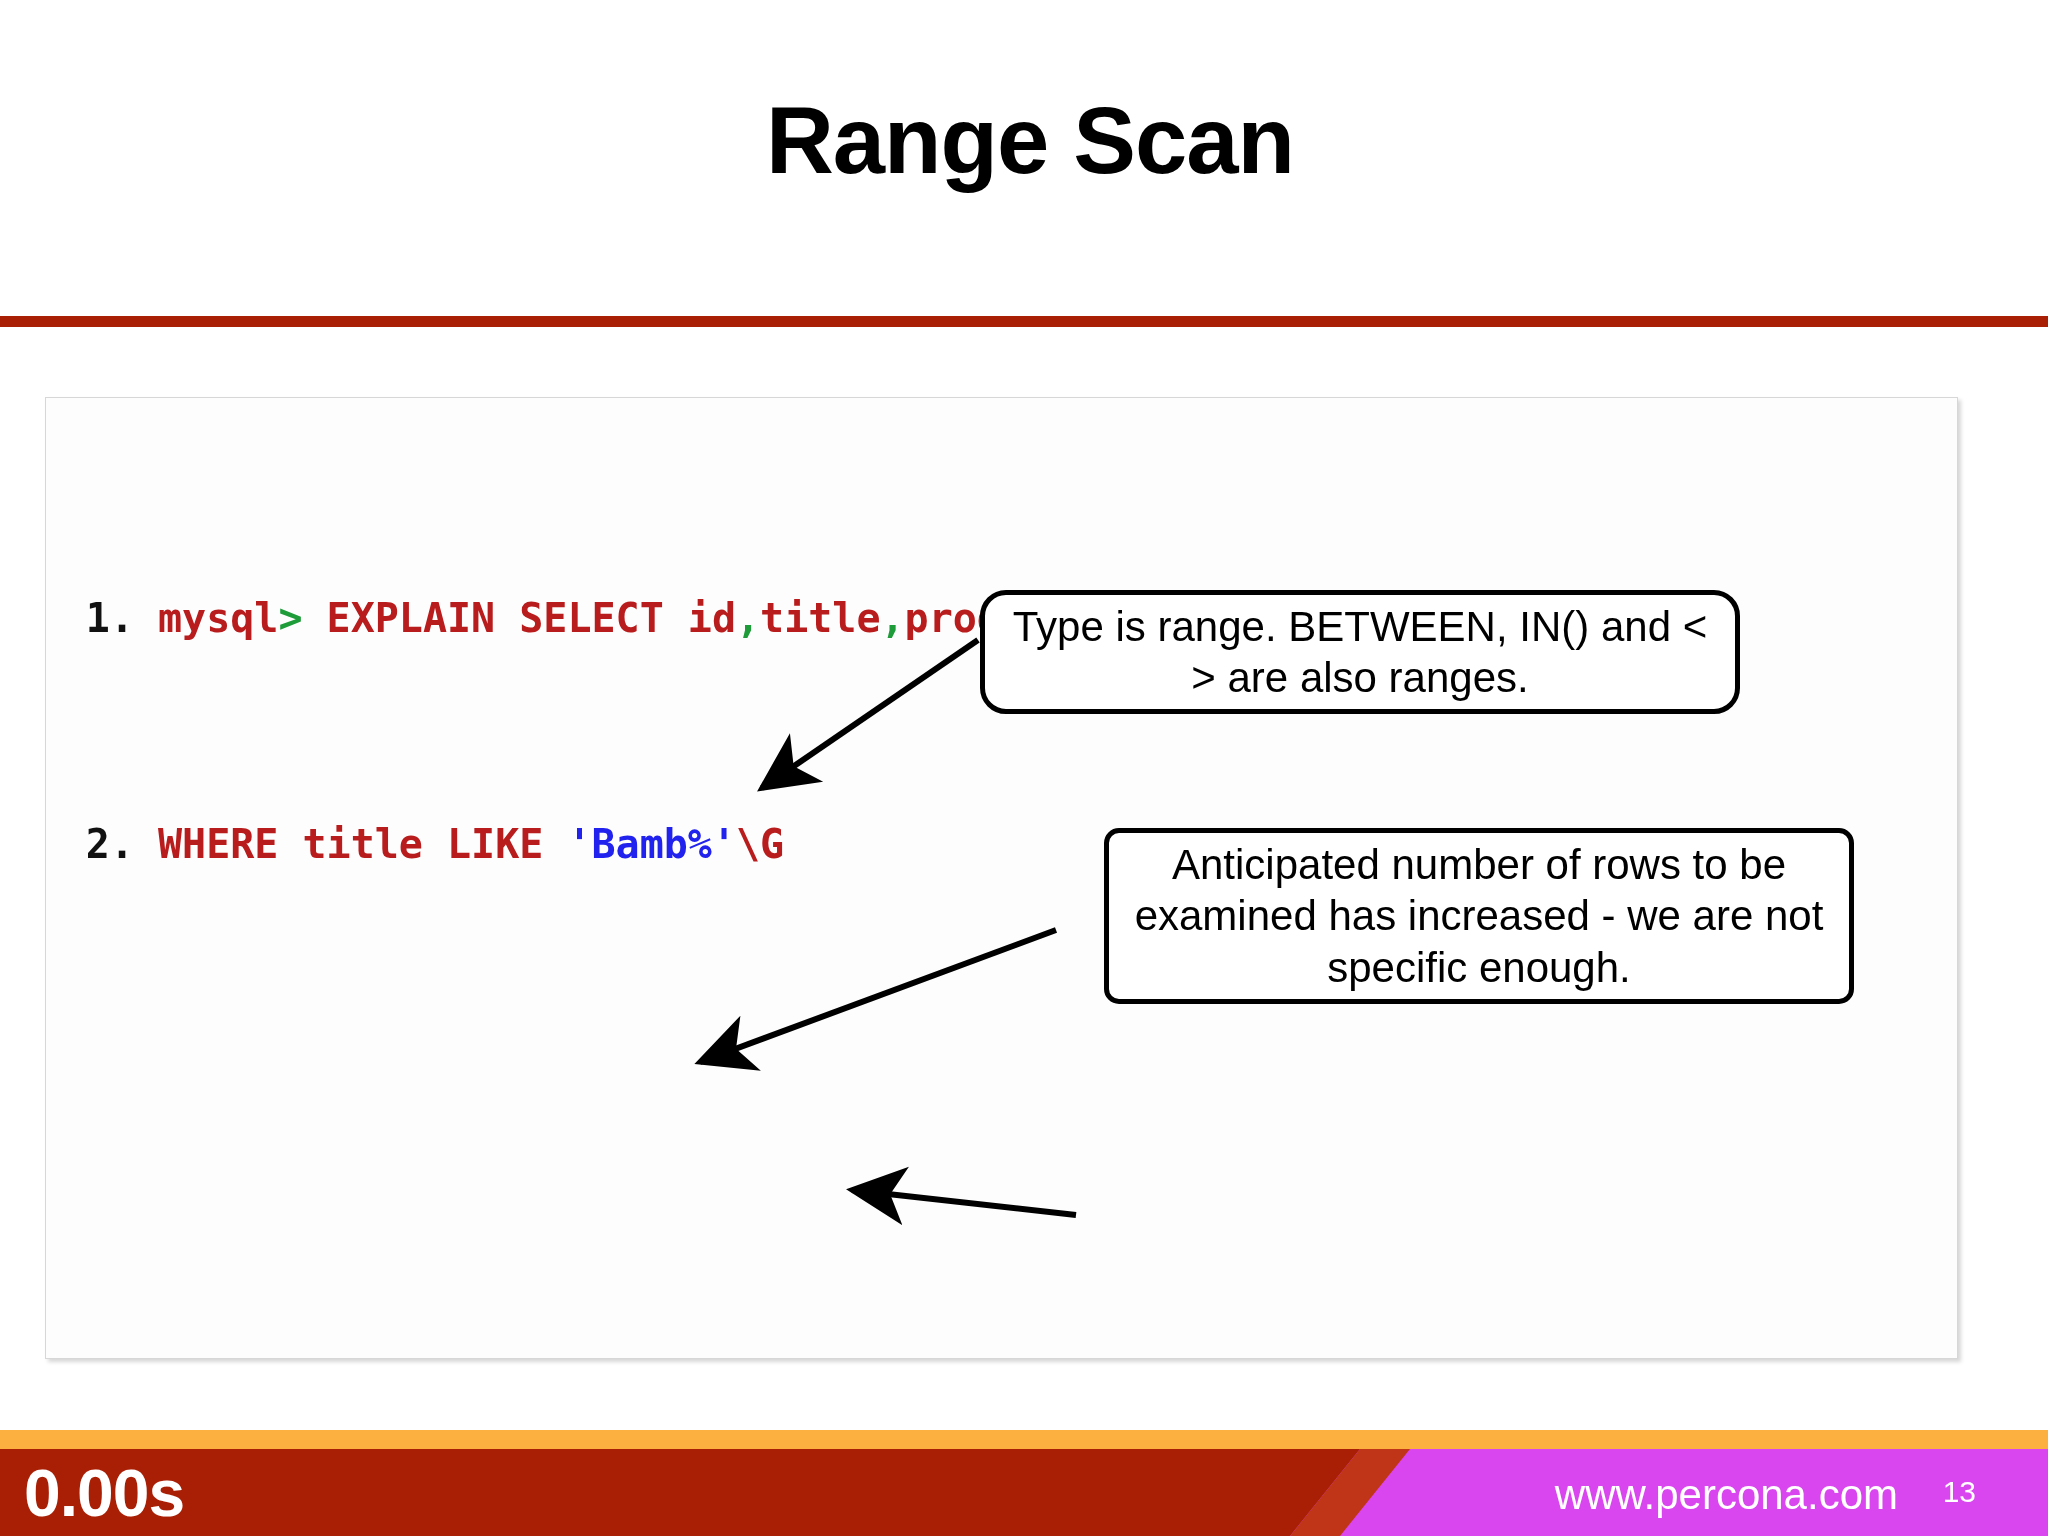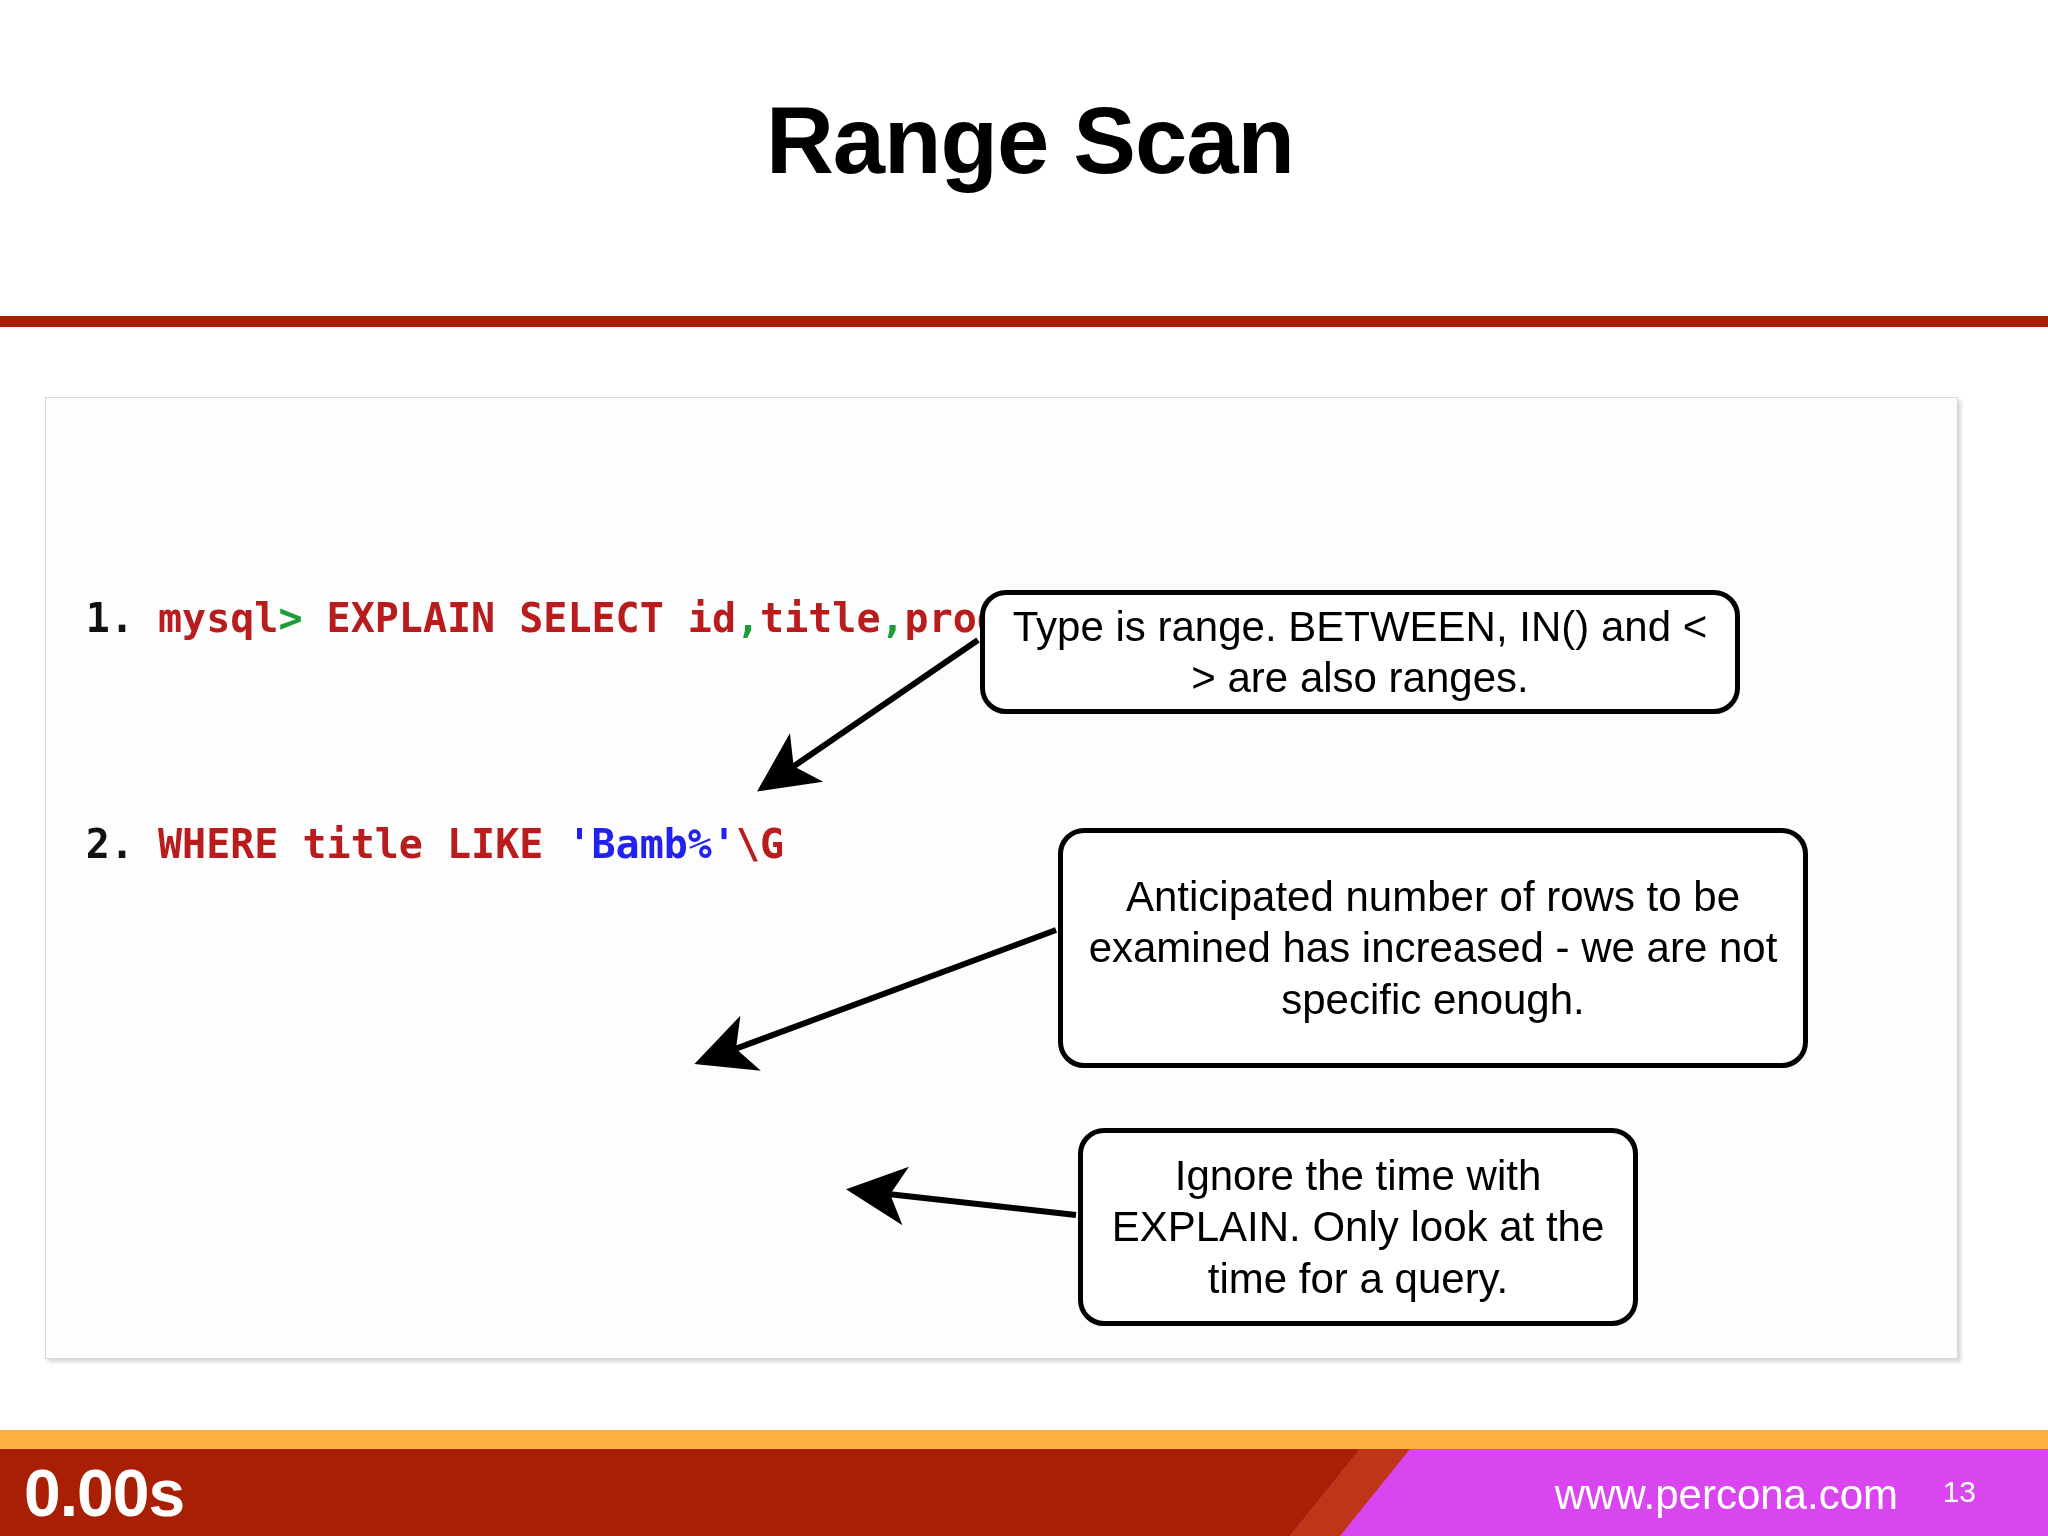--- a/index.html
+++ b/index.html
@@ -70,21 +70,21 @@
     box-sizing:border-box;
     display:flex;align-items:center;justify-content:center;
     text-align:center;
     font-family:"Liberation Sans", sans-serif;
     font-size:42px;
     line-height:1.22;
     color:#000;
     padding:14px 16px;
   }
   #callout-1{left:980px;top:590px;width:760px;height:124px;}
-  #callout-2{left:1058px;top:828px;width:750px;height:240px;}
+  #callout-2{left:1104px;top:828px;width:750px;height:176px;border-radius:15px;}
   #callout-3{left:1078px;top:1128px;width:560px;height:198px;}
 
   .arrow-layer{position:absolute;inset:0;pointer-events:none;}
 
   
   .footer-stripe{
     position:absolute;left:0;right:0;top:1430px;height:19px;
     background:#fcb040;
   }
   .footer{
@@ -165,21 +165,20 @@
         <path d="M 10,5.5 L 0,0.6 L 2.6,5.5 L 0,10.4 Z" fill="#000"></path>
       </marker>
     </defs>
     <line x1="978" y1="640" x2="762" y2="788" stroke="#000" stroke-width="6" marker-end="url(#ah)"></line>
     <line x1="1056" y1="930" x2="700" y2="1062" stroke="#000" stroke-width="6" marker-end="url(#ah)"></line>
     <line x1="1076" y1="1215" x2="852" y2="1190" stroke="#000" stroke-width="6" marker-end="url(#ah)"></line>
   </svg>
 
   <div class="callout" id="callout-1">Type is range.  BETWEEN, IN() and &lt; &gt; are also ranges.</div>
   <div class="callout" id="callout-2">Anticipated number of rows to be examined has increased - we are not specific enough.</div>
-  <div class="callout" id="callout-3">Ignore the time with EXPLAIN.  Only look at the time for a query.</div>
 
   <div class="footer-stripe"></div>
   <div class="footer">
     <div class="footer-left"></div>
     <div class="footer-mid"></div>
     <div class="footer-time">0.00s</div>
     <div class="footer-url">www.percona.com</div>
     <div class="footer-page">13</div>
   </div>
 

